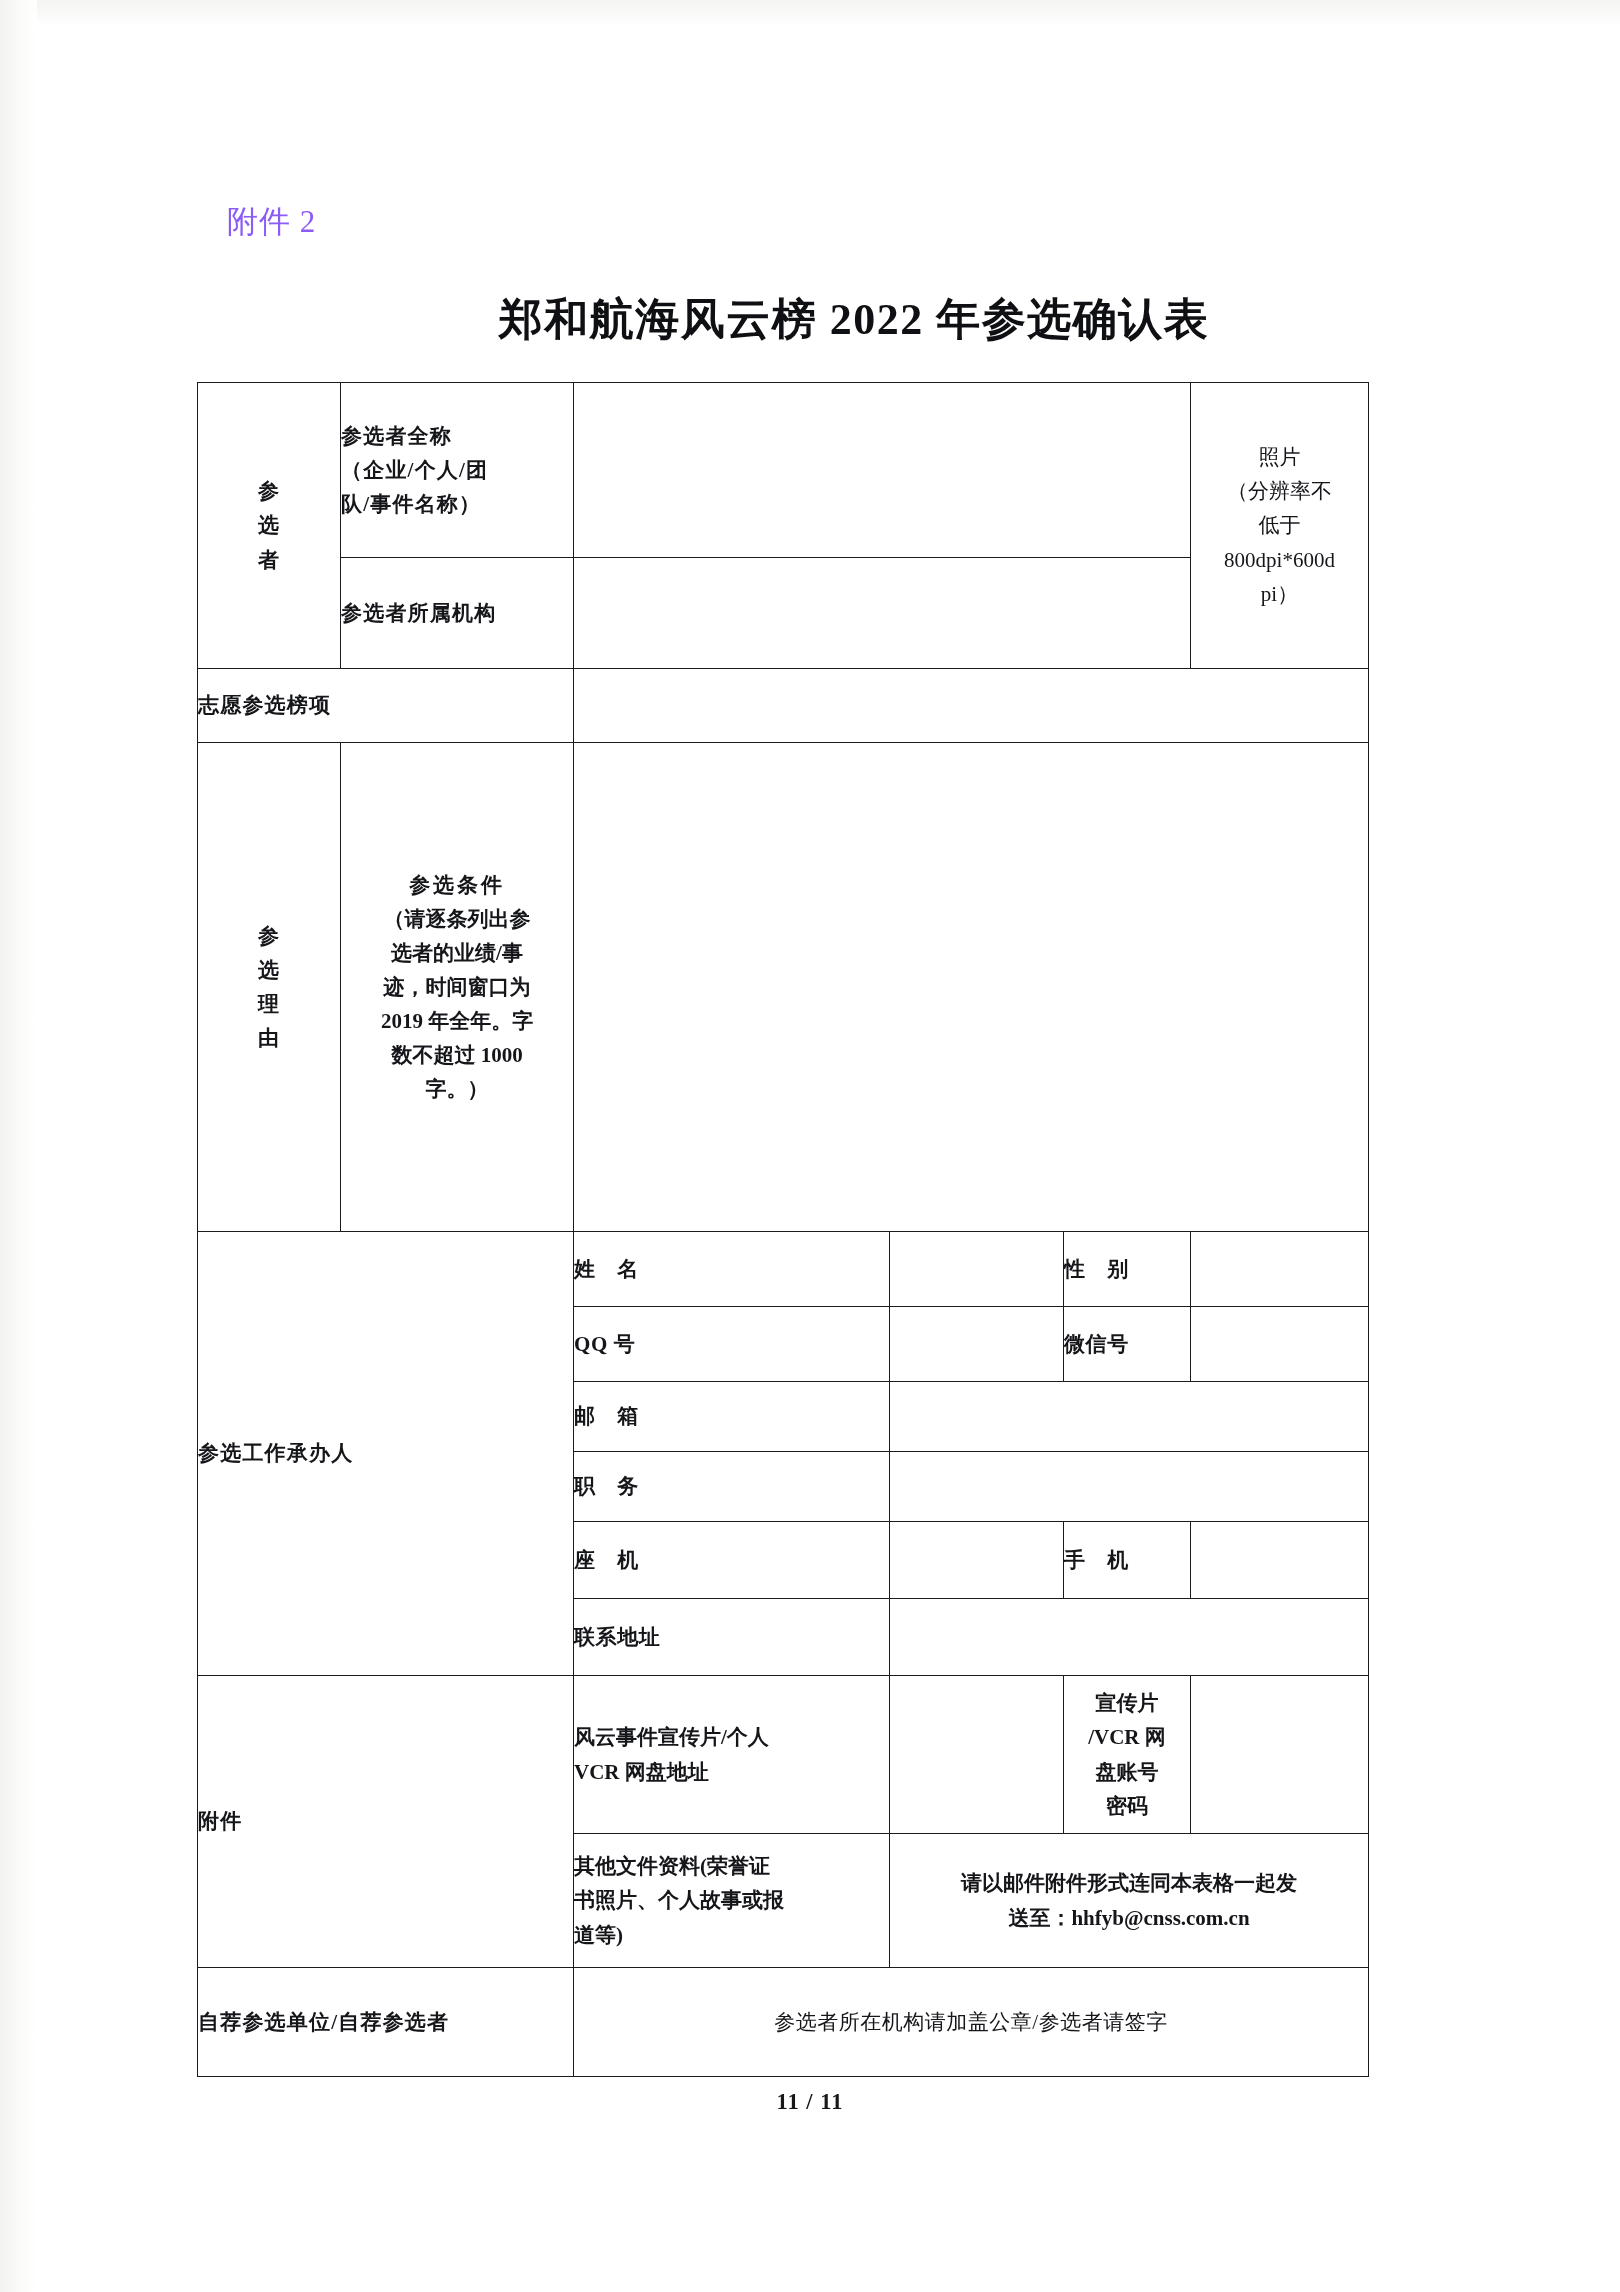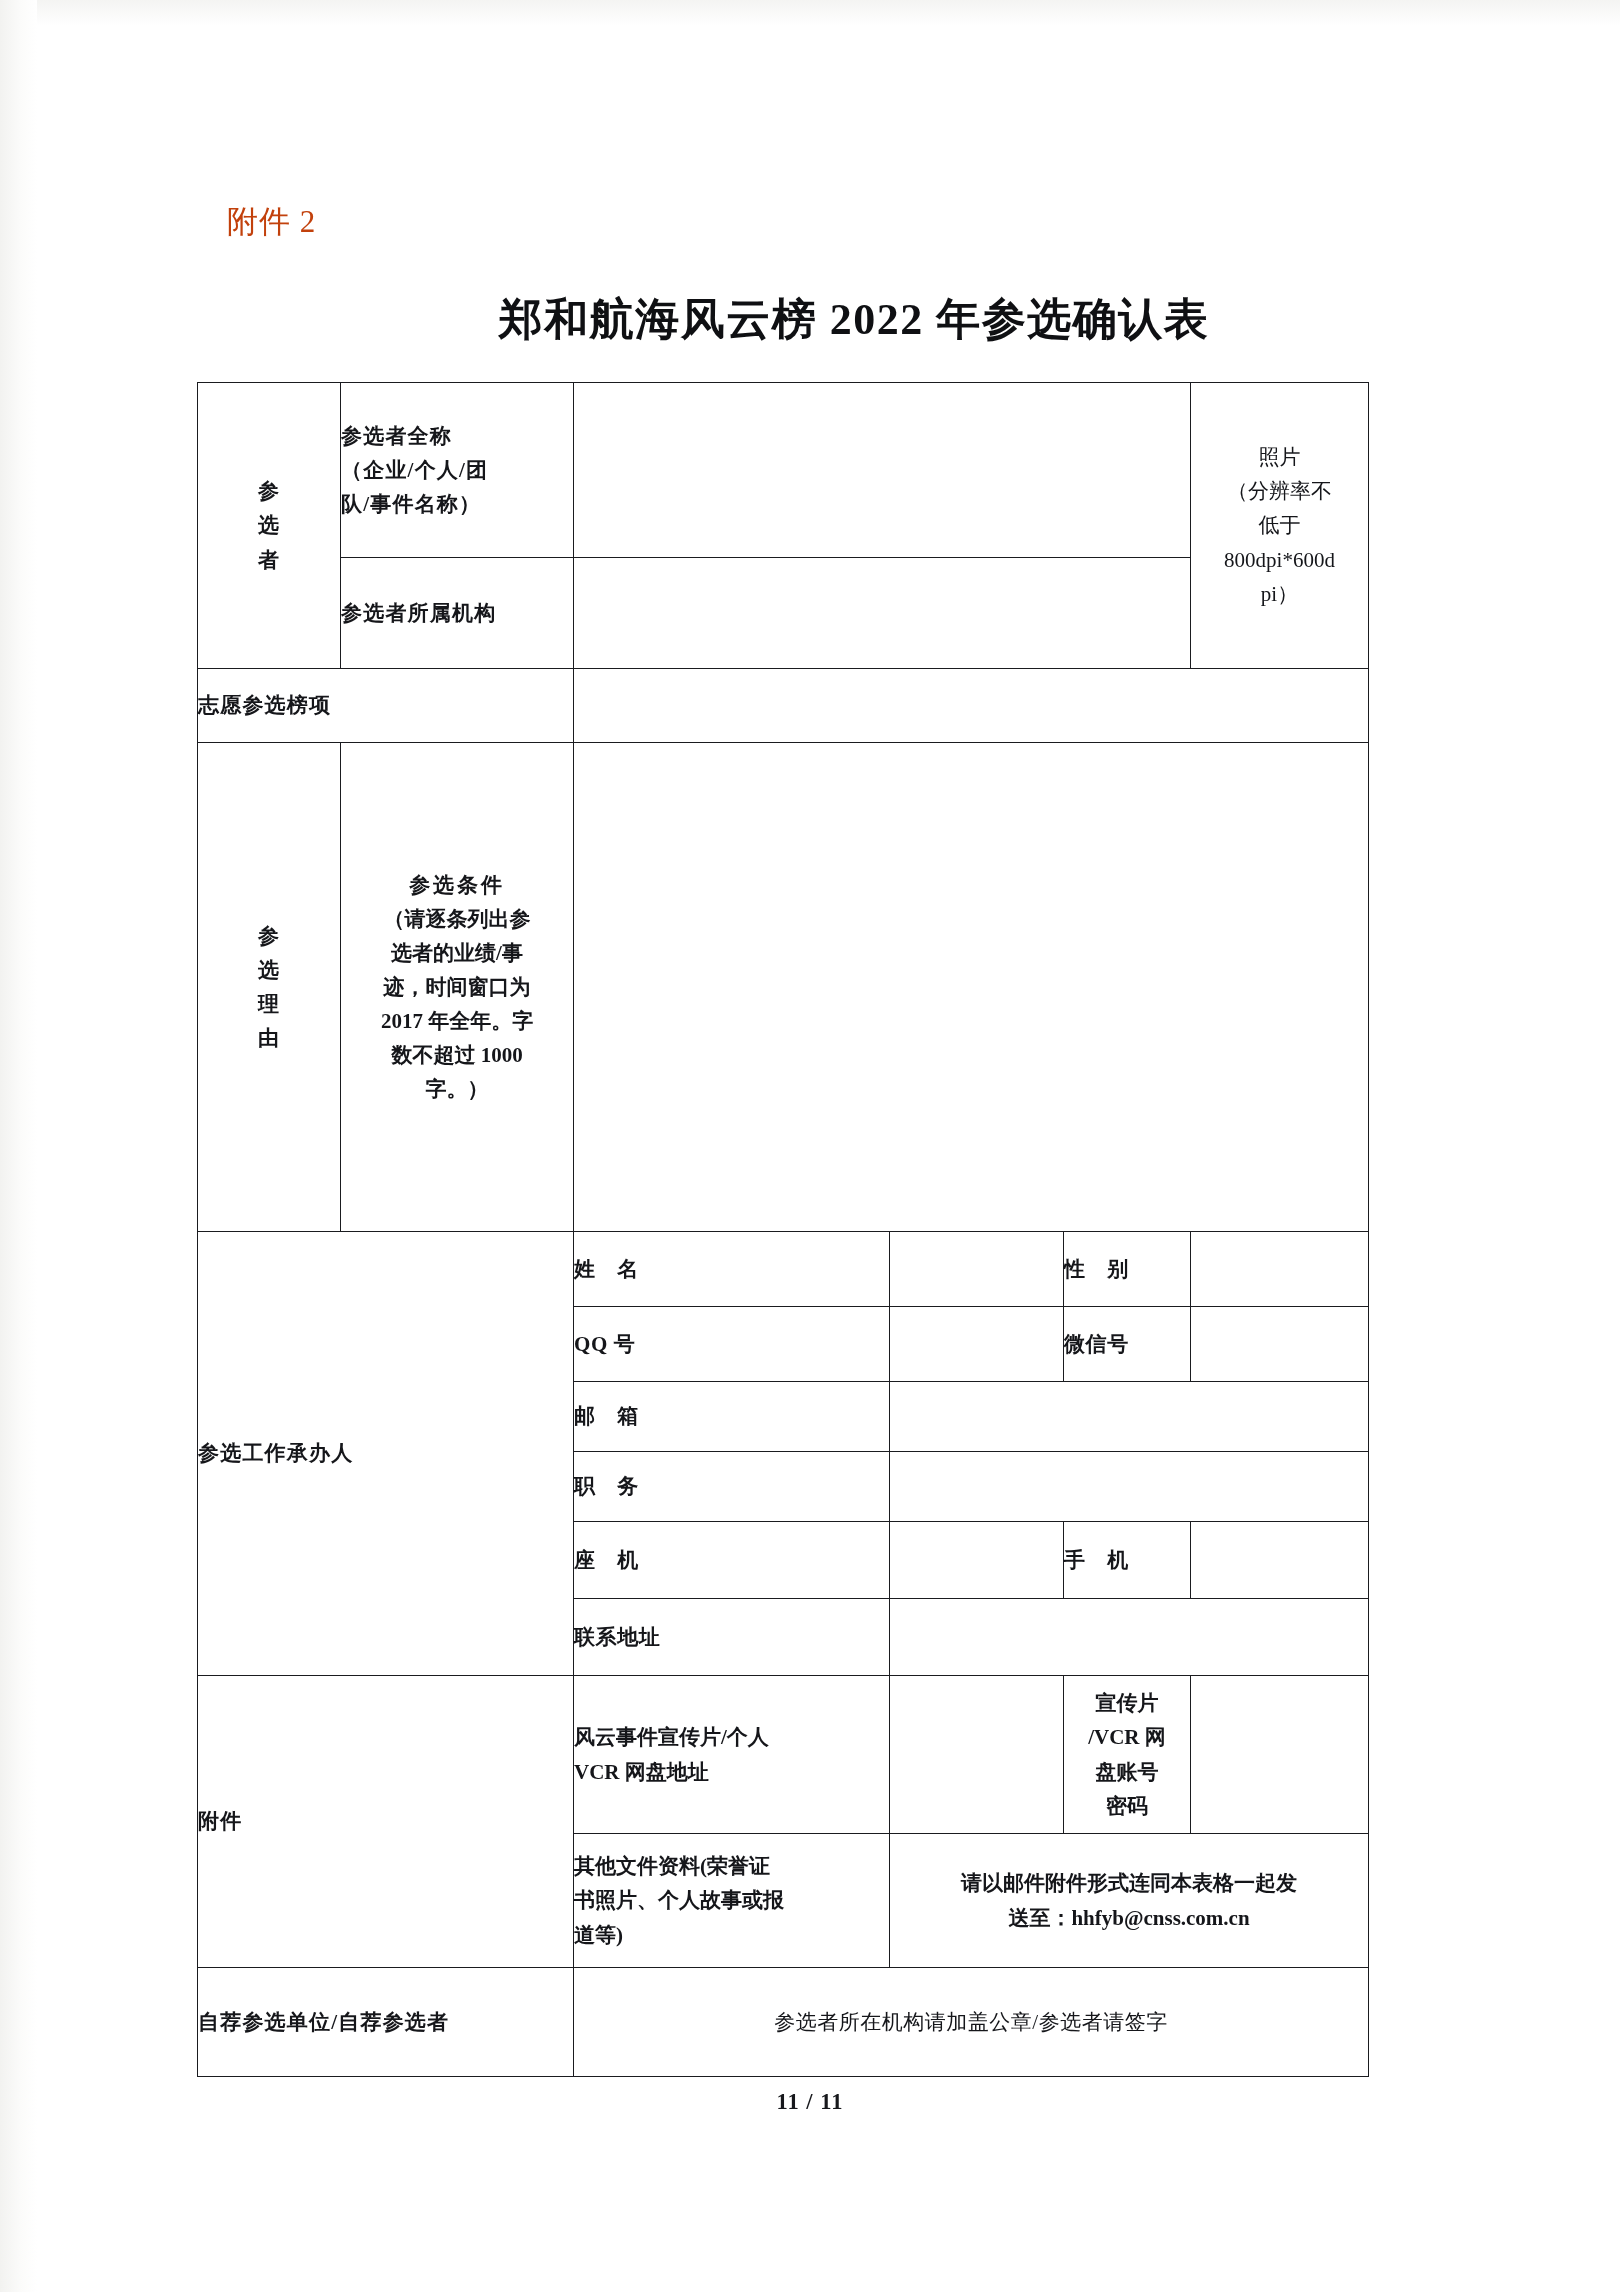--- a/index.html
+++ b/index.html
@@ -37,21 +37,21 @@
     height: 2293px;
   }
 
   .attachment-label {
     position: absolute;
     left: 227px;
     top: 201px;
     font-size: 31px;
     letter-spacing: 1px;
     font-family: "Liberation Serif", "DejaVu Serif", serif;
-    color: #c2410c;
+    color: #8b5cf6;
     text-align: right;
   }
 
   .doc-title {
     position: absolute;
     left: 0;
     top: 290px;
     width: 1620px;
     text-align: center;
     font-size: 44px;
@@ -217,21 +217,21 @@
           <span>参</span>
           <span>选</span>
           <span>理</span>
           <span>由</span>
         </td>
         <td style="height:488px" class="reason-note">
           <span class="hd">参选条件</span>
           <span class="bd">（请逐条列出参</span>
           <span class="bd">选者的业绩/事</span>
           <span class="bd">迹，时间窗口为</span>
-          <span class="bd">2017 年全年。字</span>
+          <span class="bd">2019 年全年。字</span>
           <span class="bd">数不超过 1000</span>
           <span class="bd">字。）</span>
         </td>
         <td colspan="4" class="cell-pad"></td>
       </tr>
 
       <tr>
         <td colspan="2" rowspan="6" class="bold-label">参选工作承办人</td>
         <td style="height:74px" class="cell-pad bold-label mono-ish">姓　名</td>
         <td class="cell-pad"></td>

